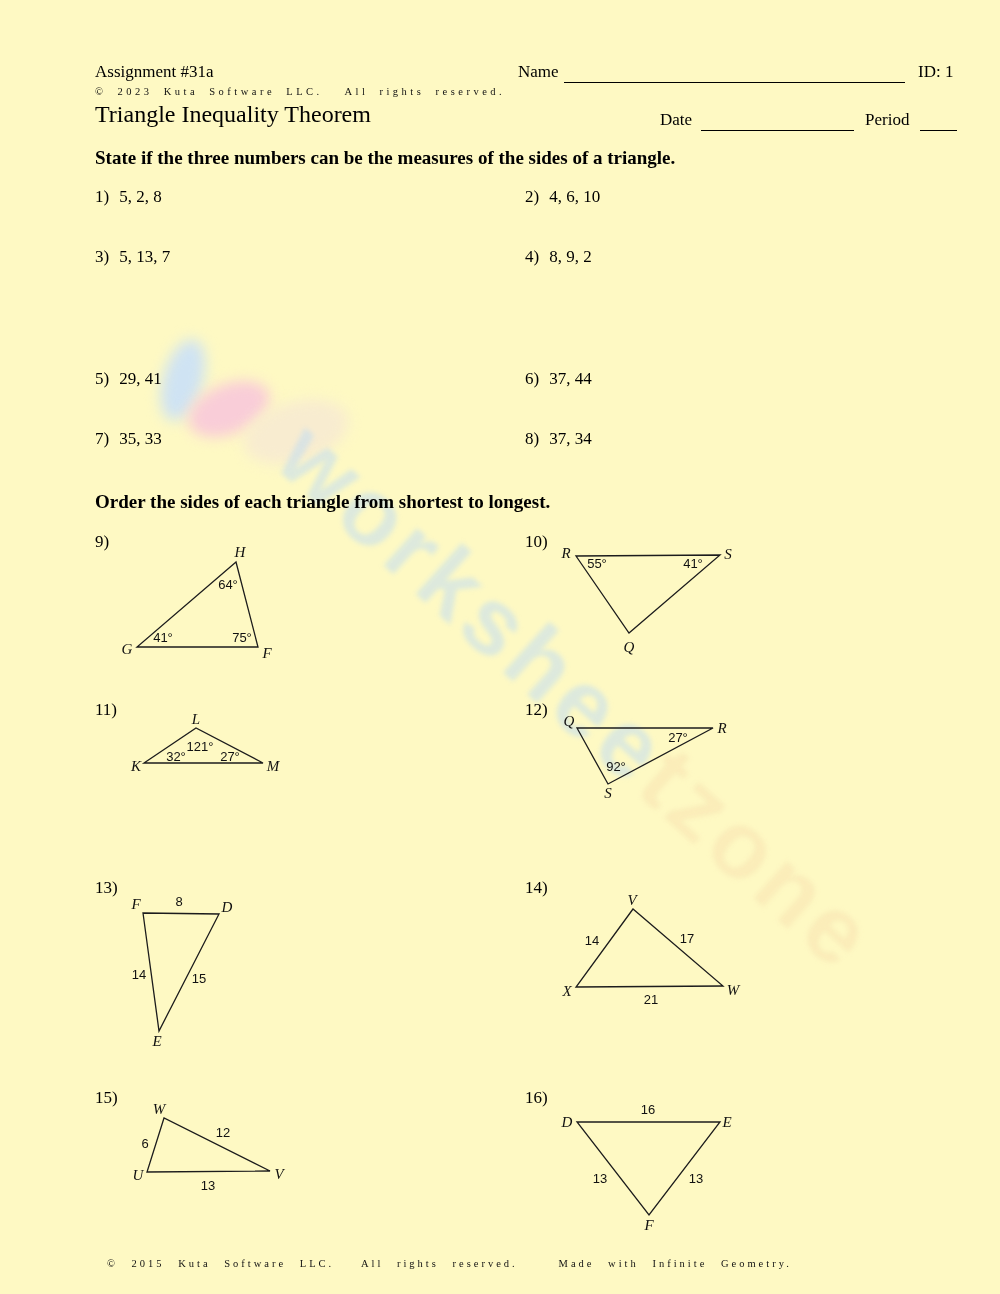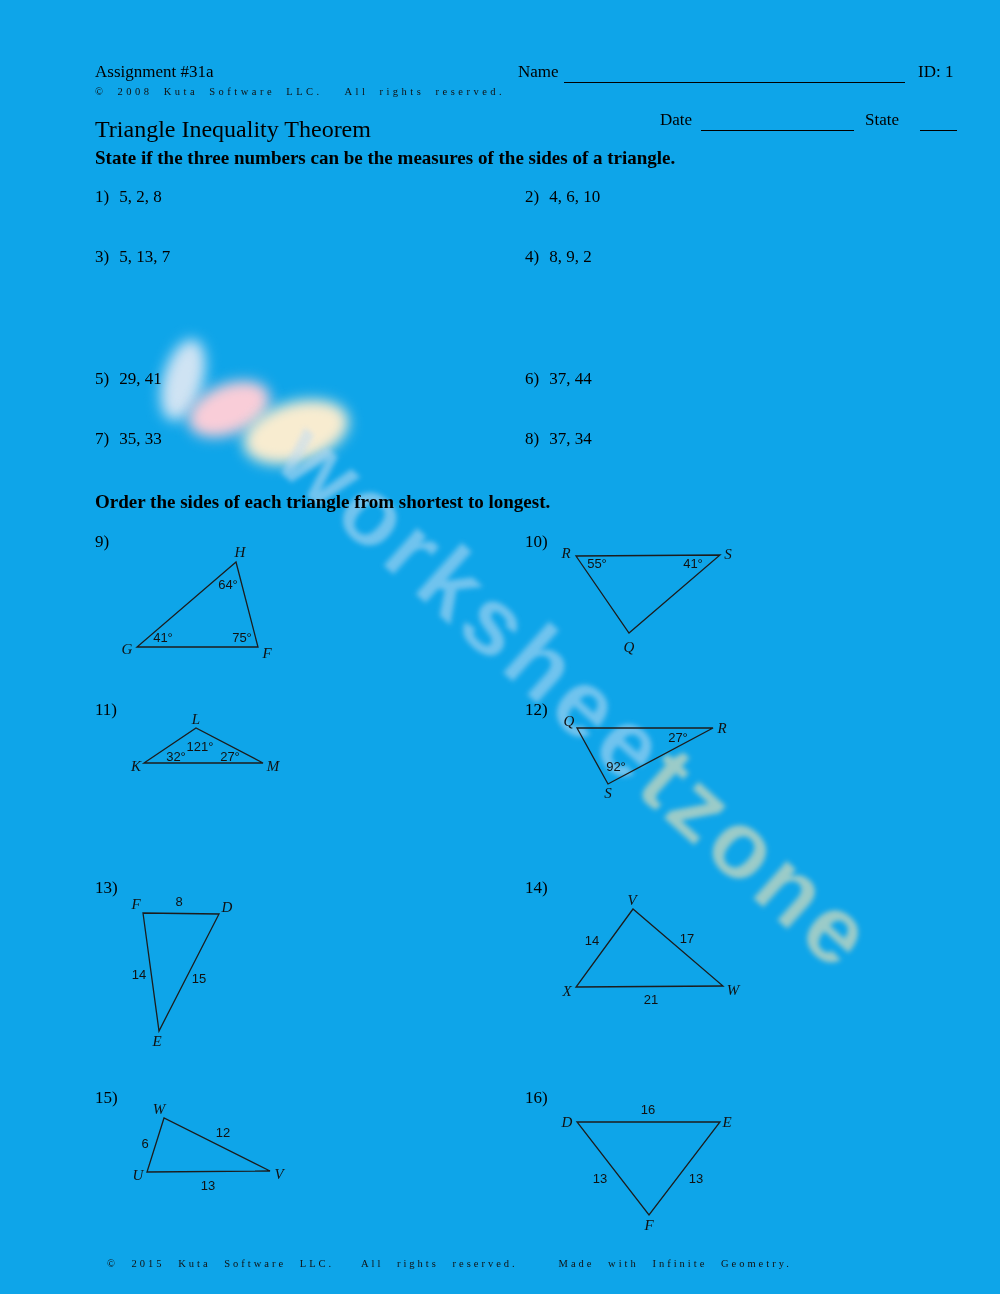--- a/index.html
+++ b/index.html
@@ -1,16 +1,16 @@
 <!DOCTYPE html>
 <html><head>
 <meta charset="utf-8">
 <style>
   html,body{margin:0;padding:0;background:#ffffff;}
-  .page{position:relative;width:1000px;height:1294px;background:#0ea5e9;overflow:hidden;
+  .page{position:relative;width:1000px;height:1294px;background:#fef9c3;overflow:hidden;
         font-family:"Liberation Serif", serif;color:#000;}
   .abs{position:absolute;}
   .t17{font-size:17px;white-space:pre;}
   .title{font-size:24px;}
   .smallcopy{font-size:10.5px;letter-spacing:3.5px;word-spacing:5px;white-space:pre;color:#111;}
   .blank{border-bottom:1.4px solid #000;}
   .heading{font-size:19px;font-weight:bold;white-space:pre-wrap;line-height:22px;}
   .problem{display:flex;font-size:17px;white-space:pre;}
   .pval{margin-left:10px;}
   svg{position:absolute;overflow:visible;}
@@ -38,25 +38,25 @@
     <div class="wm-blob wm-pencil"></div>
     <div class="wm-blob wm-pink"></div>
     <div class="wm-blob wm-cream"></div>
     <div class="wm-text"><span class="wm-t1">workshee</span><span class="wm-t2">tzone</span></div>
   </div>
 
   <div class="abs t17" style="left:95px;top:62px;">Assignment #31a</div>
   <div class="abs t17" style="left:518px;top:62px;">Name</div>
   <div class="abs blank" style="left:564px;top:64px;width:341px;height:18px;"></div>
   <div class="abs t17" style="left:918px;top:62px;">ID: 1</div>
-  <div class="abs smallcopy" style="left:95px;top:86px;">© 2008 Kuta Software LLC.  All rights reserved.</div>
-  <div class="abs title" style="left:95px;top:116px;">Triangle Inequality Theorem</div>
+  <div class="abs smallcopy" style="left:95px;top:86px;">© 2023 Kuta Software LLC.  All rights reserved.</div>
+  <div class="abs title" style="left:95px;top:101px;">Triangle Inequality Theorem</div>
   <div class="abs t17" style="left:660px;top:110px;">Date</div>
   <div class="abs blank" style="left:701px;top:112px;width:153px;height:18px;"></div>
-  <div class="abs t17" style="left:865px;top:110px;">State</div>
+  <div class="abs t17" style="left:865px;top:110px;">Period</div>
   <div class="abs blank" style="left:920px;top:112px;width:37px;height:18px;"></div>
 
   <div class="abs heading" style="left:95px;top:147px;width:840px;">State if the three numbers can be the measures of the sides of a triangle.</div>
   <div class="abs problem" style="left:95px;top:187px;">
     <span>1)</span>
     <span class="pval">5, 2, 8</span>
   </div>
   <div class="abs problem" style="left:525px;top:187px;">
     <span>2)</span>
     <span class="pval">4, 6, 10</span>

